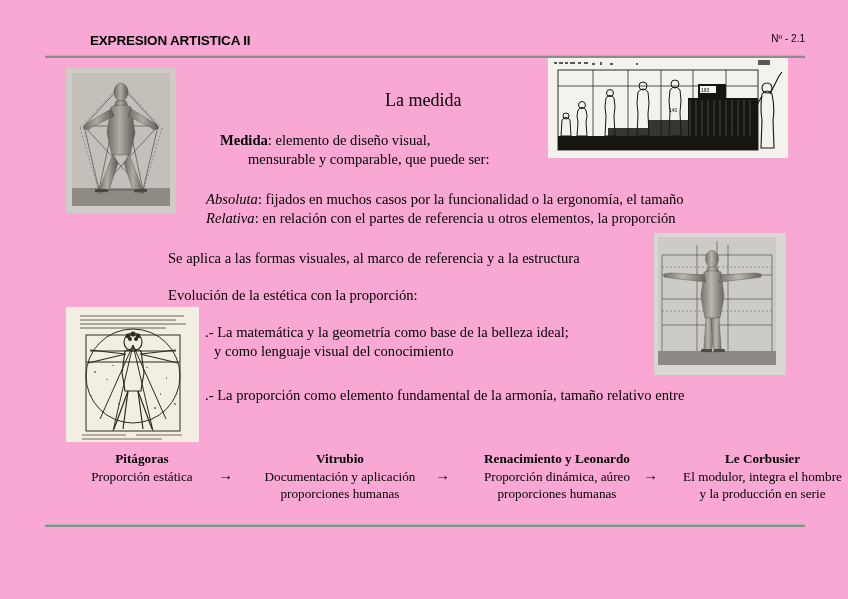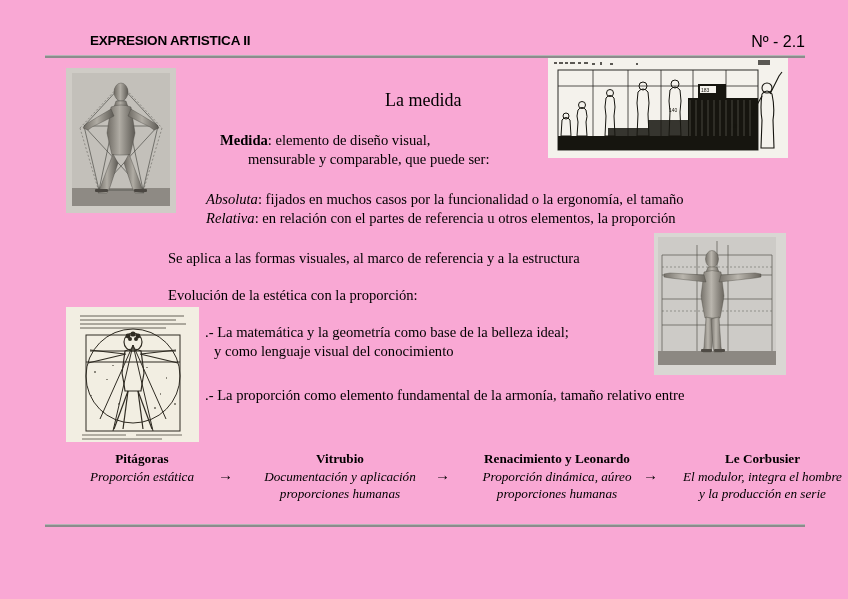--- a/index.html
+++ b/index.html
@@ -26,21 +26,21 @@
     font-size: 13.5px;
     font-weight: bold;
     letter-spacing: -0.2px;
     white-space: nowrap;
   }
   .header-number {
     position: absolute;
     right: 43px;
     top: 33px;
     font-family: "Liberation Sans", sans-serif;
-    font-size: 16px;
+    font-size: 10px;
     white-space: nowrap;
   }
   .rule {
     position: absolute;
     left: 45px;
     width: 760px;
     height: 3px;
     background: #8c8c8c;
     border-top: 1px solid #b4b4b4;
     box-sizing: border-box;
@@ -93,21 +93,21 @@
     text-align: center;
     font-family: "Liberation Serif", serif;
     font-size: 13.2px;
     line-height: 17.5px;
   }
   .tl-head {
     font-weight: bold;
     display: block;
     white-space: nowrap;
   }
-  .tl-body { display: block; font-style: italic; }
+  .tl-body { display: block; }
   .tl-line { display: block; white-space: nowrap; }
 
   .tl-col-0 { left: 0px;   top: 0px; width: 160px; }
   .tl-col-1 { left: 178px; top: 0px; width: 200px; }
   .tl-col-2 { left: 400px; top: 0px; width: 190px; }
   .tl-col-3 { left: 608px; top: 0px; width: 185px; }
 
   .tl-arrow {
     position: absolute;
     font-family: "Liberation Serif", serif;

